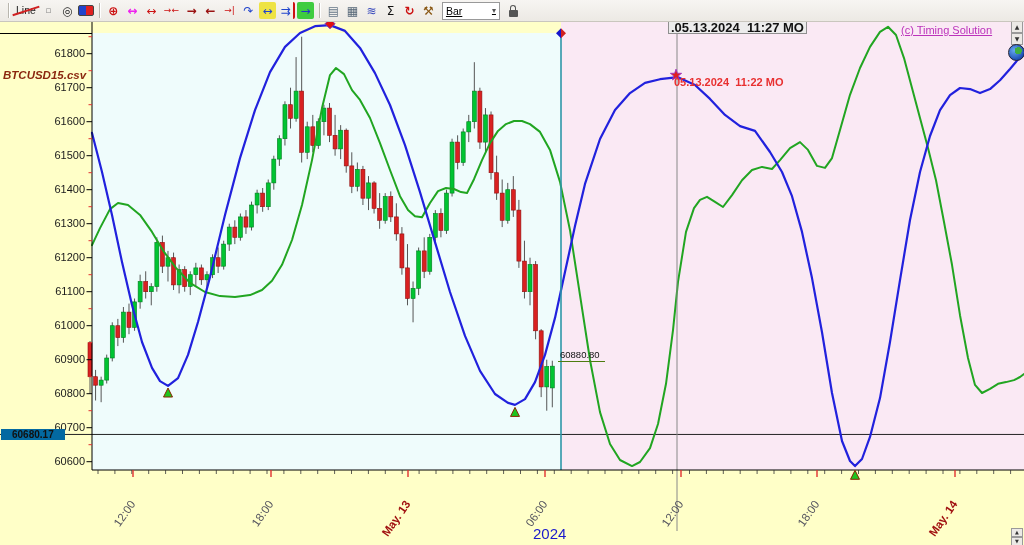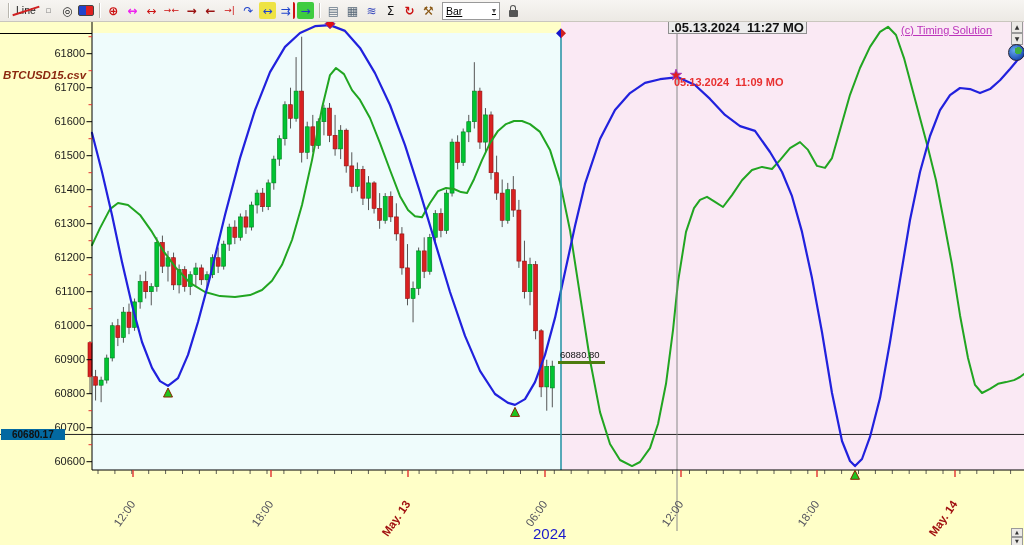--- a/index.html
+++ b/index.html
@@ -36,21 +36,21 @@
   
   #chart{position:absolute;left:0;top:0;z-index:1;}
   
   .ovl{position:absolute;z-index:5;white-space:pre;}
   #symbol-title{left:3px;top:21px;font-size:11.5px;font-weight:bold;font-style:italic;color:#8B2810;margin-top:48px;}
   #cursor-date-box{left:668px;top:21px;height:11px;background:#ECECEC;border:1px solid #8f8f8f;
      font-size:13px;font-weight:bold;color:#111;padding:0 2px;line-height:11px;}
   #cursor-date-red{left:674px;top:76px;font-size:11px;font-weight:bold;color:#E83030;}
   #copyright{left:901px;top:24px;font-size:11px;color:#BB33BB;text-decoration:underline;}
   #current-price-label{left:558px;top:349px;font-size:9.5px;color:#111;
-     border-bottom:3px solid #4d7c0f;padding:0 5px 1px 2px;}
+     border-bottom:1px solid #4d7c0f;padding:0 5px 1px 2px;}
   #level-price-label{left:1px;top:429px;font-size:10px;font-weight:bold;color:#111;
      background:#0369a1;padding:0 11px;}
   #year-label{left:533px;top:525px;font-size:15px;color:#1A1ACC;}
   .spin{position:absolute;width:12px;background:#ECEAE6;border:1px solid #9a9a9a;
      text-align:center;color:#333;z-index:6;font-family:"DejaVu Sans",sans-serif;box-sizing:border-box;}
   .spin.tall{height:12px;font-size:6px;line-height:10px;}
   .spin.short{height:9px;font-size:5px;line-height:7px;}
   #globe{position:absolute;left:1008px;top:44px;width:15px;height:15px;border-radius:50%;
      border:1px solid #223;z-index:6;
      background:radial-gradient(circle at 62% 38%, #3FAF3F 0 27%, rgba(0,0,0,0) 28%),
@@ -384,21 +384,21 @@
     <polygon points="330,18.779999999999973 335,23.779999999999973 330,28.779999999999973 325,23.779999999999973" fill="#E01010" stroke="#7733BB" stroke-width="1"></polygon>
     <polygon points="510.5,416.4 519.5,416.4 515,407.4" fill="#1EC41E" stroke="#8B2500" stroke-width="1"></polygon>
     <polygon points="561,28.299999999999955 561,38.299999999999955 556,33.299999999999955" fill="#1515CC"></polygon>
     <polygon points="561,28.299999999999955 566,33.299999999999955 561,38.299999999999955" fill="#D02020"></polygon>
     <polygon points="676.0,69.1 677.4,73.2 681.7,73.3 678.3,75.9 679.5,80.0 676.0,77.5 672.5,80.0 673.7,75.9 670.3,73.3 674.6,73.2" fill="#E02020" stroke="#9932CC" stroke-width="0.8"></polygon>
     <polygon points="850.5,479.3 859.5,479.3 855,470.3" fill="#1EC41E" stroke="#8B2500" stroke-width="1"></polygon>
   </svg>
 
 <div class="ovl" id="symbol-title">BTCUSD15.csv</div>
 <div class="ovl" id="cursor-date-box">.05.13.2024  11:27 MO</div>
-<div class="ovl" id="cursor-date-red">05.13.2024  11:09 MO</div>
+<div class="ovl" id="cursor-date-red">05.13.2024  11:22 MO</div>
 <div class="ovl" id="copyright">(c) Timing Solution</div>
 <div class="ovl" id="current-price-label">60880.80</div>
 <div class="ovl" id="level-price-label">60680.17</div>
 <div class="ovl" id="year-label">2024</div>
 
 <div class="spin tall" style="left:1011px;top:21px;">▲</div>
 <div class="spin tall" style="left:1011px;top:33px;">▼</div>
 <div id="globe"></div>
 <div class="spin short" style="left:1011px;top:528px;">▲</div>
 <div class="spin short" style="left:1011px;top:537px;">▼</div>

